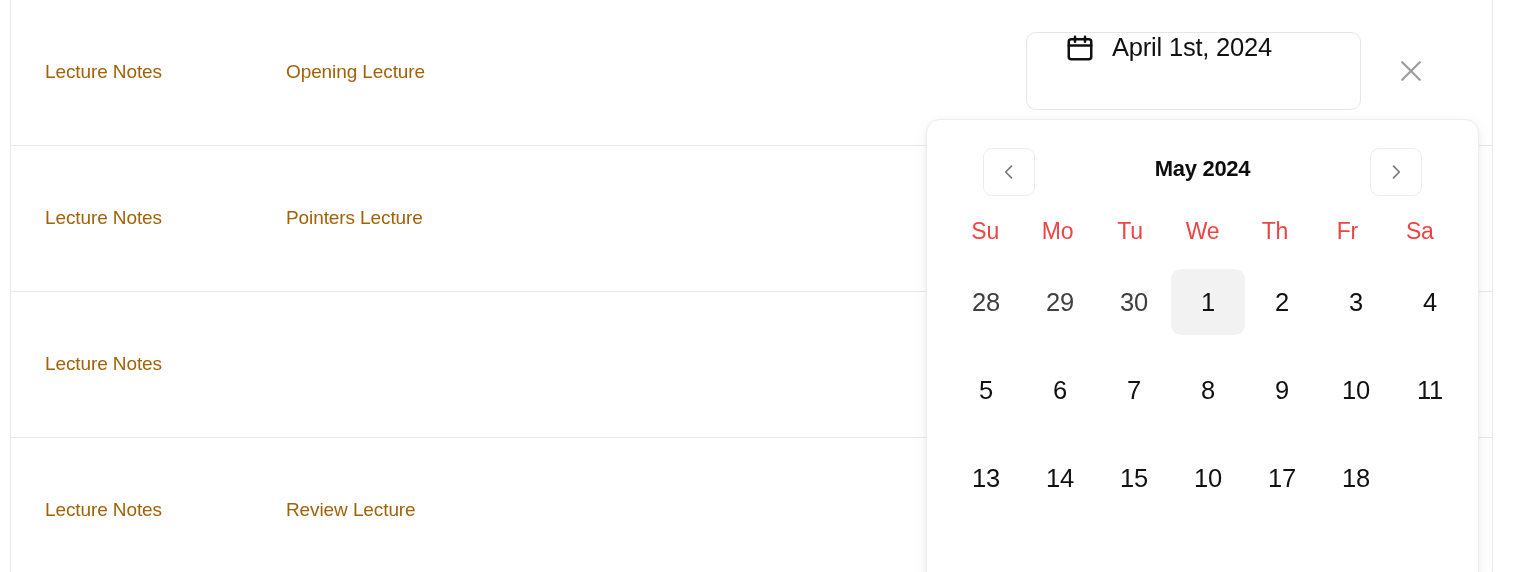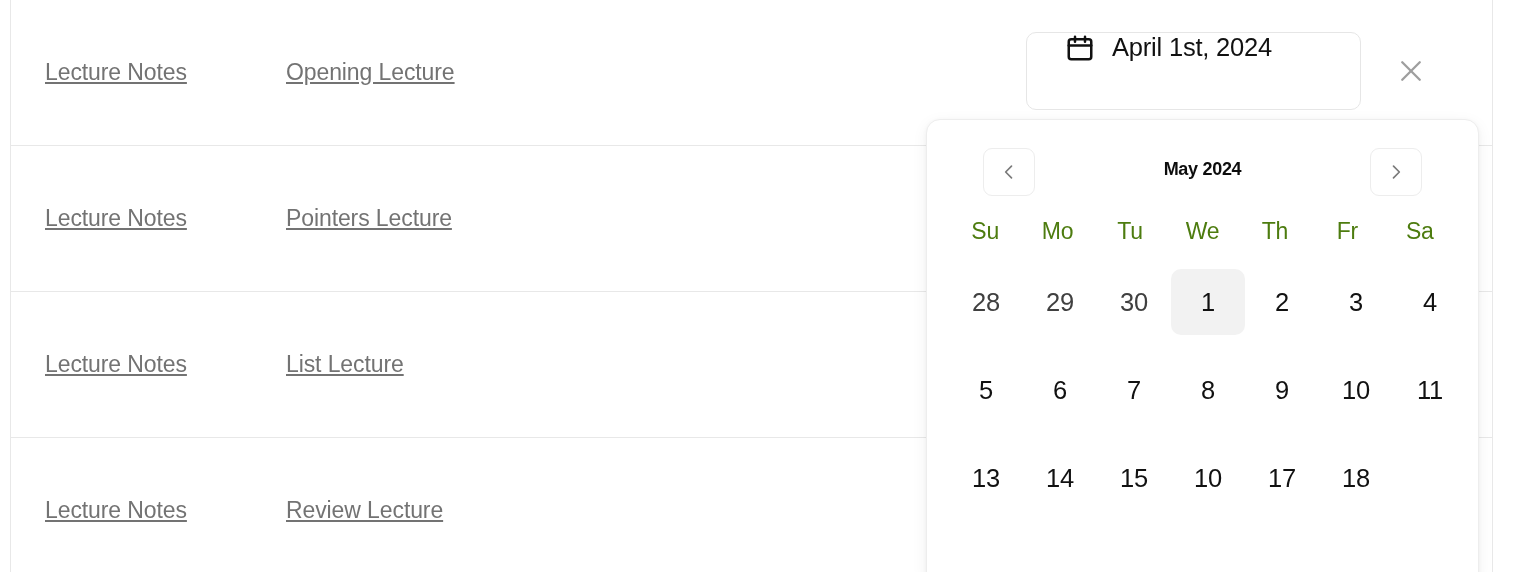--- a/index.html
+++ b/index.html
@@ -35,26 +35,25 @@
     position: relative;
     height: 146px;
     display: flex;
     align-items: center;
     border-bottom: 1px solid #e8e8e8;
     background: #ffffff;
   }
   .table-row.first { height: 146px; }
 
   .cell {
-    color: #737373;
-    font-size: 23px;
+    color: #a16207;
+    font-size: 19px;
     line-height: 1.2;
     letter-spacing: -0.1px;
     white-space: nowrap;
-    text-decoration: underline;
   }
   .cell-type { width: 275px; padding-left: 34px; }
   .cell-title { flex: 1; }
 
   
   .date-field {
     position: absolute;
     left: 1026px;
     top: 32px;
     width: 335px;
@@ -112,21 +111,21 @@
   }
 
   .cal-header {
     position: relative;
     height: 58px;
     display: flex;
     align-items: center;
     justify-content: center;
   }
   .cal-title {
-    font-size: 18px;
+    font-size: 22px;
     font-weight: bold;
     color: #0d0d0d;
     letter-spacing: -0.3px;
   }
   .nav-btn {
     position: absolute;
     top: 8px;
     width: 52px;
     height: 48px;
     border: 1px solid #ededed;
@@ -144,21 +143,21 @@
   .weekday-row,
   .week-row {
     display: grid;
     grid-template-columns: repeat(7, 1fr);
   }
 
   .weekday-row { margin-top: 14px; }
   .weekday {
     text-align: center;
     font-size: 23px;
-    color: #4d7c0f;
+    color: #ef4444;
     letter-spacing: -0.2px;
     height: 38px;
     line-height: 38px;
   }
 
   .week-row { margin-top: 16px; }
 
   .day-cell {
     height: 72px;
     display: flex;
@@ -196,21 +195,20 @@
       <div class="cell cell-title">Opening Lecture</div>
     </div>
 
     <div class="table-row">
       <div class="cell cell-type">Lecture Notes</div>
       <div class="cell cell-title">Pointers Lecture</div>
     </div>
 
     <div class="table-row">
       <div class="cell cell-type">Lecture Notes</div>
-      <div class="cell cell-title">List Lecture</div>
     </div>
 
     <div class="table-row">
       <div class="cell cell-type">Lecture Notes</div>
       <div class="cell cell-title">Review Lecture</div>
     </div>
 
   </div>
 
   <div class="date-field">

